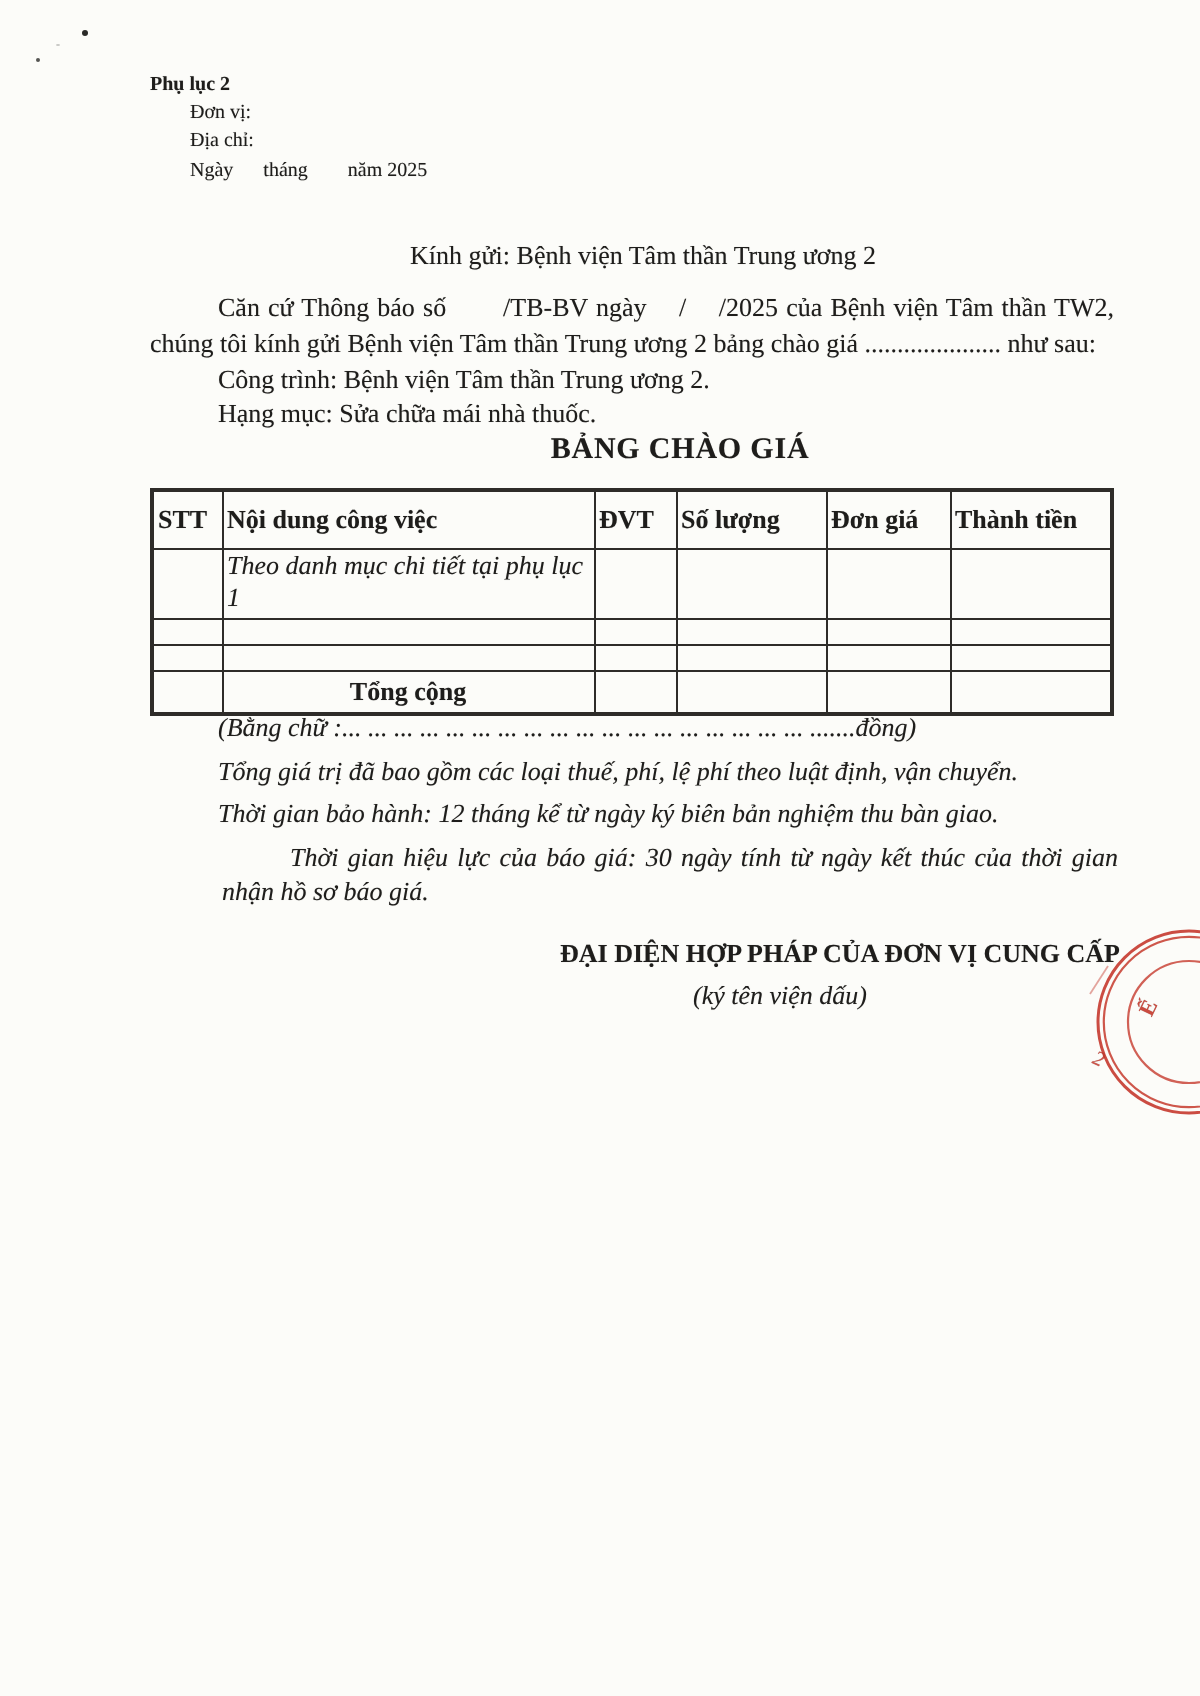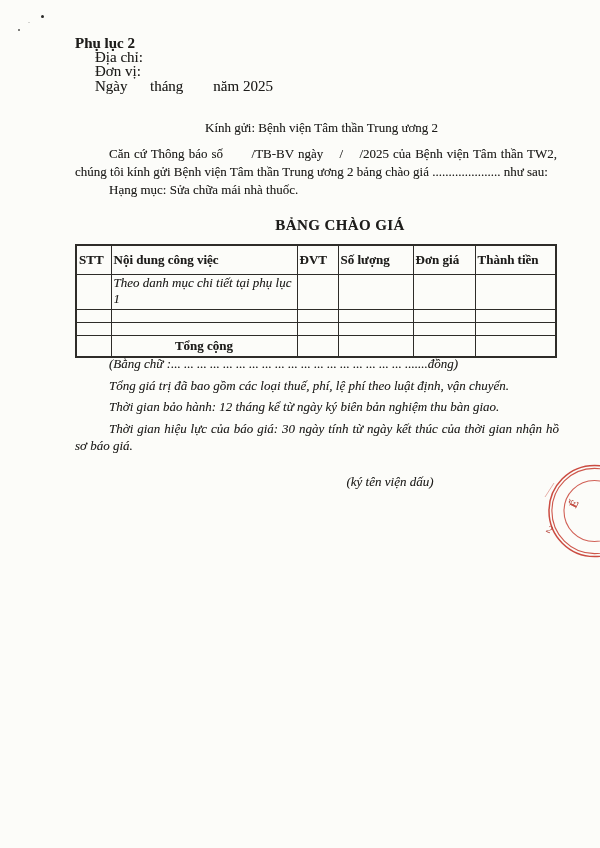--- a/index.html
+++ b/index.html
@@ -17,21 +17,21 @@
     position:relative;width:600px;height:848px;overflow:hidden;
     background:var(--paper);color:var(--ink);
     text-shadow:0 0 0.4px rgba(30,29,27,0.35);
   }
   
   .speck{position:absolute;background:#2a2a28;border-radius:50%;}
   .speck.s1{left:41px;top:15px;width:3px;height:3px;}
   .speck.s2{left:18px;top:29px;width:2px;height:2px;opacity:.8;}
   .speck.s3{left:28px;top:22px;width:2px;height:1px;opacity:.25;}
 
-  .header-block{position:absolute;left:75px;top:36px;font-size:15px;line-height:14.2px;}
+  .header-block{position:absolute;left:75px;top:36px;font-size:10px;line-height:14.2px;}
   .appendix{font-weight:bold;}
   .hline{margin-left:20px;}
 
   .salutation{position:absolute;left:205px;top:120px;font-size:13px;}
 
   .body-block{position:absolute;left:75px;top:145px;width:482px;font-size:13px;line-height:17.8px;}
   .body-block p{margin:0;}
   .intro{text-align:justify;text-indent:34px;}
   .bodyline{text-indent:34px;}
 
@@ -49,48 +49,49 @@
   table.quote{border-width:2px;}
   table.quote th{font-weight:bold;text-align:left;vertical-align:middle;height:28px;padding:0 2px;}
   table.quote td{padding:0 2px;height:12px;}
   td.content-cell{font-style:italic;text-align:left;vertical-align:top;padding:1px 4px 0 16px;line-height:15.5px;}
   tr.detail-row td{height:34px;vertical-align:top;}
   tr.total-row td{height:20px;}
   td.total-cell{font-weight:bold;font-style:normal;text-align:center;vertical-align:middle;padding:0;}
 
   .notes{position:absolute;left:75px;top:355px;width:484px;font-size:13px;line-height:17.5px;font-style:italic;}
   .notes p{margin:0 0 4px 0;text-indent:34px;}
-  .notes p.justify{text-align:justify;}
+  .notes p.justify{text-align:justify;margin-left:36px;}
 
   .signature{position:absolute;left:280px;top:469px;width:280px;text-align:center;}
   .sig-title{font-size:13px;font-weight:bold;white-space:nowrap;}
   .sig-sub{font-size:13px;font-style:italic;margin-top:5px;position:relative;left:-30px;}
 
   .stamp-svg{position:absolute;left:538px;top:450px;}
 </style>
 </head>
 <body>
 
 <div class="page">
 
   <span class="speck s1"></span>
   <span class="speck s2"></span>
   <span class="speck s3"></span>
 
   <div class="header-block">
     <div class="appendix">Phụ lục 2</div>
+    <div class="hline">Đơn vị:</div>
     <div class="hline">Địa chỉ:</div>
-    <div class="hline">Đơn vị:</div>
     <div class="hline">Ngày&nbsp;&nbsp;&nbsp;&nbsp;&nbsp;&nbsp;tháng&nbsp;&nbsp;&nbsp;&nbsp;&nbsp;&nbsp;&nbsp;&nbsp;năm 2025</div>
   </div>
 
   <div class="salutation">Kính gửi: Bệnh viện Tâm thần Trung ương 2</div>
 
   <div class="body-block">
     <p class="intro">Căn cứ Thông báo số&nbsp;&nbsp;&nbsp;&nbsp;&nbsp;&nbsp;&nbsp;/TB-BV ngày&nbsp;&nbsp;&nbsp;&nbsp;/&nbsp;&nbsp;&nbsp;&nbsp;/2025 của Bệnh viện Tâm thần TW2, chúng tôi kính gửi Bệnh viện Tâm thần Trung ương 2 bảng chào giá ..................... như sau:</p>
+    <p class="bodyline">Công trình: Bệnh viện Tâm thần Trung ương 2.</p>
     <p class="bodyline">Hạng mục: Sửa chữa mái nhà thuốc.</p>
   </div>
 
   <div class="table-title">BẢNG CHÀO GIÁ</div>
 
   <table class="quote">
     <colgroup>
       <col style="width:35px">
         <col style="width:186px">
         <col style="width:41px">
@@ -145,20 +146,21 @@
   </table>
 
   <div class="notes">
     <p>(Bằng chữ :... ... ... ... ... ... ... ... ... ... ... ... ... ... ... ... ... ... .......đồng)</p>
     <p>Tổng giá trị đã bao gồm các loại thuế, phí, lệ phí theo luật định, vận chuyển.</p>
     <p>Thời gian bảo hành: 12 tháng kể từ ngày ký biên bản nghiệm thu bàn giao.</p>
     <p class="justify">Thời gian hiệu lực của báo giá: 30 ngày tính từ ngày kết thúc của thời gian nhận hồ sơ báo giá.</p>
   </div>
 
   <div class="signature">
+    <div class="sig-title">ĐẠI DIỆN HỢP PHÁP CỦA ĐƠN VỊ CUNG CẤP</div>
     <div class="sig-sub">(ký tên viện dấu)</div>
   </div>
 
   <svg class="stamp-svg" width="62" height="128" viewBox="538 450 62 128" xmlns="http://www.w3.org/2000/svg">
     <g fill="none" stroke="#c5392d">
       <circle cx="594.5" cy="511" r="45.5" stroke-width="1.5" opacity="0.9"></circle>
       <circle cx="594.5" cy="511" r="42.6" stroke-width="1.1" opacity="0.85"></circle>
       <circle cx="594.5" cy="511" r="30.5" stroke-width="1.1" opacity="0.8"></circle>
       <line x1="545" y1="497" x2="554" y2="483" stroke-width="0.9" opacity="0.45"></line>
     </g>

